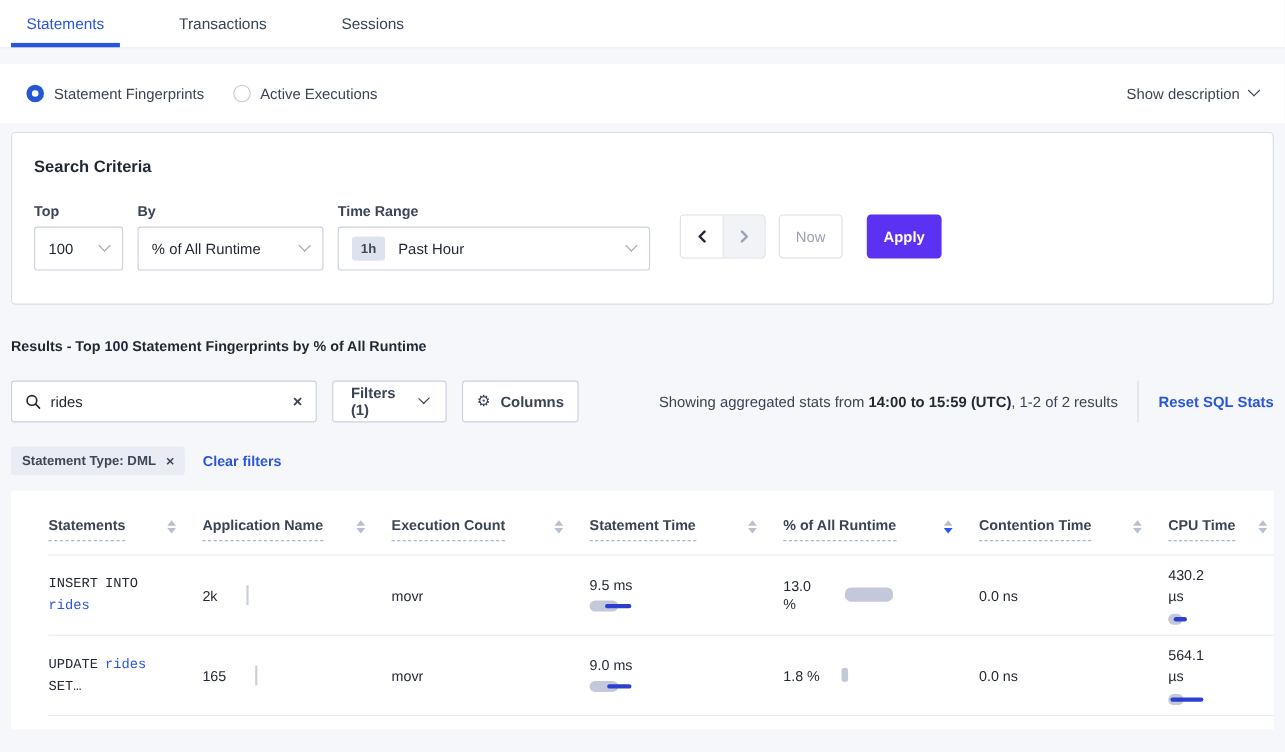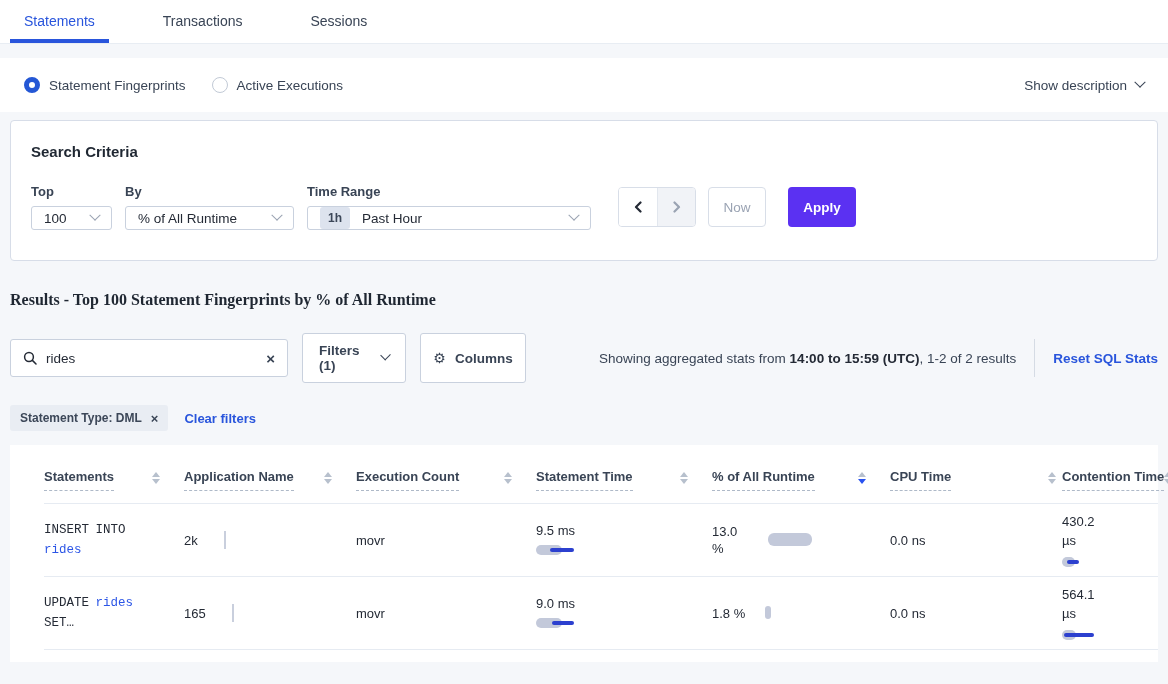--- a/index.html
+++ b/index.html
@@ -21,39 +21,39 @@
 
   .chev { width:8px; height:8px; border-right:1.8px solid #394455; border-bottom:1.8px solid #394455; transform:rotate(45deg) translate(-2px,-2px); display:inline-block; }
   .chev.gray { border-color:#9aa3b2; }
 
   
   .criteria-card { background:#fff; border:1px solid #d7dde8; border-radius:4px; margin:8px 10px 0 10px; padding:22px 20px 30px 20px; }
   .criteria-title { font-size:15px; font-weight:bold; color:#1f2732; }
   .criteria-form { display:flex; align-items:center; margin-top:24px; }
   .field { margin-right:13px; }
   .field-label { font-size:13px; font-weight:bold; color:#394455; margin-bottom:7px; }
-  .select { height:24px; border:1px solid #c9d1de; border-radius:3px; background:#fff; display:flex; align-items:center; padding:0 12px; font-size:13.5px; color:#242a35; cursor:pointer; }
+  .select { height:40px; border:1px solid #c9d1de; border-radius:3px; background:#fff; display:flex; align-items:center; padding:0 12px; font-size:13.5px; color:#242a35; cursor:pointer; }
   .select .caret { margin-left:auto; }
   .sel-top { width:81px; }
   .sel-by { width:169px; }
   .sel-range { width:284px; }
   .range-badge { background:#dde3ee; color:#3c4759; font-size:12px; font-weight:bold; padding:4px 8px; border-radius:3px; margin-right:12px; }
   .arrow-group { display:flex; margin-left:14px; border:1px solid #d8dee8; border-radius:4px; overflow:hidden; height:40px; }
   .arrow-btn { width:38px; height:100%; display:flex; align-items:center; justify-content:center; background:#fff; cursor:pointer; }
   .arrow-btn.disabled { background:#f1f3f7; cursor:default; border-left:1px solid #e2e7ee; }
   .now-btn { margin-left:12px; height:40px; width:58px; background:#fff; border:1px solid #d8dee8; border-radius:4px; color:#9aa3b3; font-size:13.5px; display:flex; align-items:center; justify-content:center; cursor:pointer; }
   .apply-btn { margin-left:22px; height:40px; width:68px; background:#5b31f2; border:none; border-radius:4px; color:#fff; font-size:13.5px; font-weight:bold; display:flex; align-items:center; justify-content:center; cursor:pointer; }
 
   
-  .results-heading { margin:30px 10px 0 10px; font-size:16px; font-weight:bold; color:#1f2732;font-family:Liberation Serif, serif; }
+  .results-heading { margin:30px 10px 0 10px; font-size:13px; font-weight:bold; color:#1f2732; }
   .controls-row { margin:24px 10px 0 10px; display:flex; align-items:center; }
   .search-box { width:278px; height:38px; background:#fff; border:1px solid #c9d1de; border-radius:3px; display:flex; align-items:center; padding:0 12px; }
   .search-box input { border:none; outline:none; flex:1; font-size:13.5px; color:#242a35; margin-left:9px; font-family:"Liberation Sans",sans-serif; background:transparent; }
   .clear-x { color:#394455; font-size:15px; font-weight:bold; cursor:pointer; line-height:1; }
-  .ctl-btn { height:50px; background:#fff; border:1px solid #c9d1de; border-radius:3px; display:flex; align-items:center; justify-content:center; gap:9px; font-size:13.5px; font-weight:bold; color:#394455; cursor:pointer; padding:0 16px; }
+  .ctl-btn { height:38px; background:#fff; border:1px solid #c9d1de; border-radius:3px; display:flex; align-items:center; justify-content:center; gap:9px; font-size:13.5px; font-weight:bold; color:#394455; cursor:pointer; padding:0 16px; }
   .filters-btn { margin-left:14px; width:104px; }
   .columns-btn { margin-left:14px; width:106px; }
   .gear { font-family:"DejaVu Sans", sans-serif; font-size:14px; font-weight:normal; }
   .status-text { margin-left:auto; font-size:13.5px; color:#394455; white-space:nowrap; }
   .status-text b { color:#242a35; }
   .v-divider { width:1px; height:38px; background:#d5dbe4; margin:0 18px; }
   .reset-link { font-size:13.5px; font-weight:600; color:#2955dc; cursor:pointer; white-space:nowrap; }
 
   
   .pill-row { margin:22px 10px 0 10px; display:flex; align-items:center; gap:16px; }
@@ -218,29 +218,29 @@
             <span class="tri-down"></span>
           </span>
       </div>
       <div class="th-cell">
         <span class="th-label">% of All Runtime</span>
         <span class="sort">
             <span class="tri-up"></span>
             <span class="tri-down active"></span>
           </span>
       </div>
+      <div class="th-cell">
+        <span class="th-label">Contention Time</span>
+        <span class="sort">
+            <span class="tri-up"></span>
+            <span class="tri-down"></span>
+          </span>
+      </div>
       <div class="th-cell" style="padding-right:6px;">
         <span class="th-label">CPU Time</span>
-        <span class="sort">
-            <span class="tri-up"></span>
-            <span class="tri-down"></span>
-          </span>
-      </div>
-      <div class="th-cell">
-        <span class="th-label">Contention Time</span>
         <span class="sort">
             <span class="tri-up"></span>
             <span class="tri-down"></span>
           </span>
       </div>
     </div>
 
     <div class="t-row data-row">
       <div class="cell">
         <span class="stmt-cell"><span>INSERT INTO </span><a>rides</a><span></span></span>

